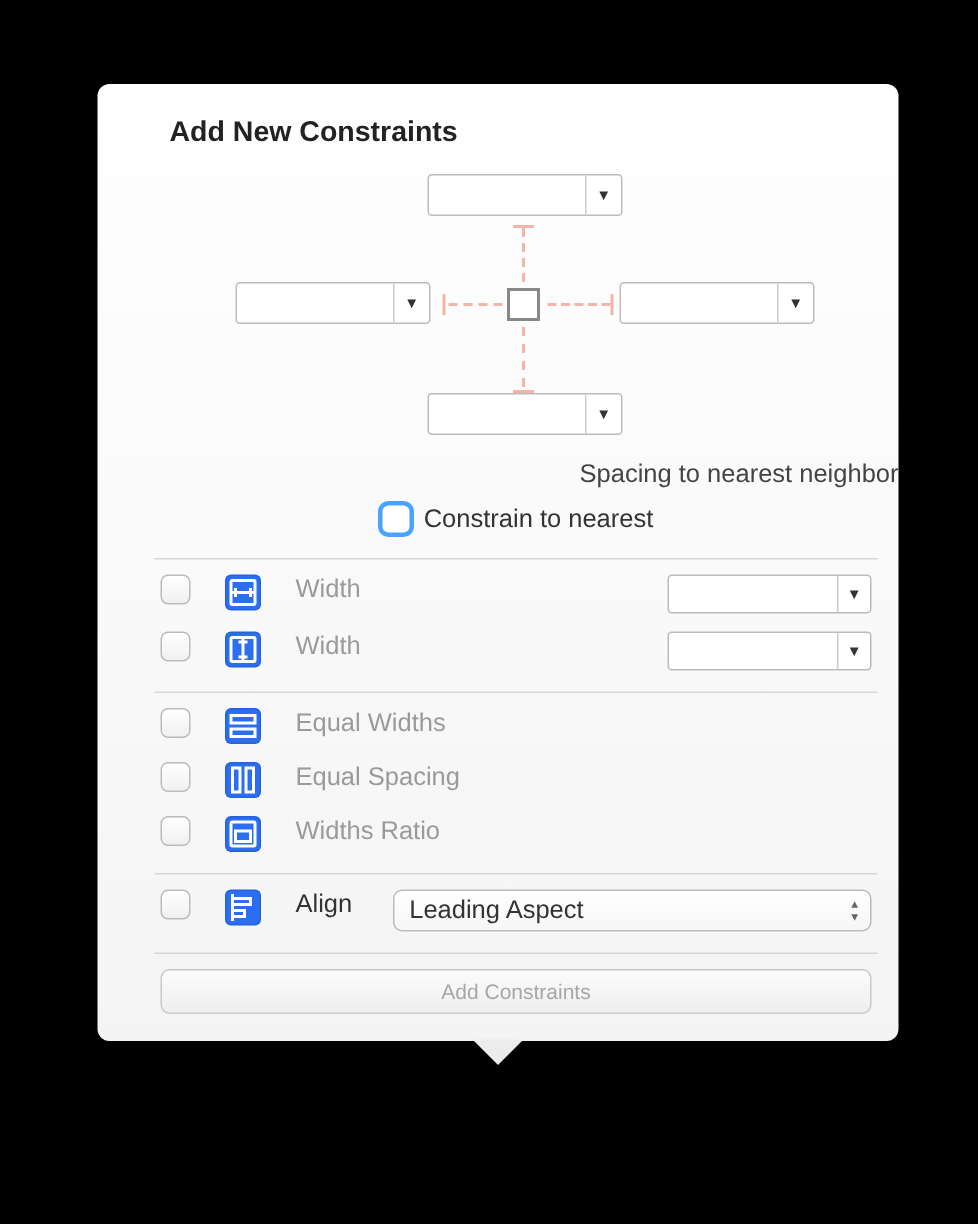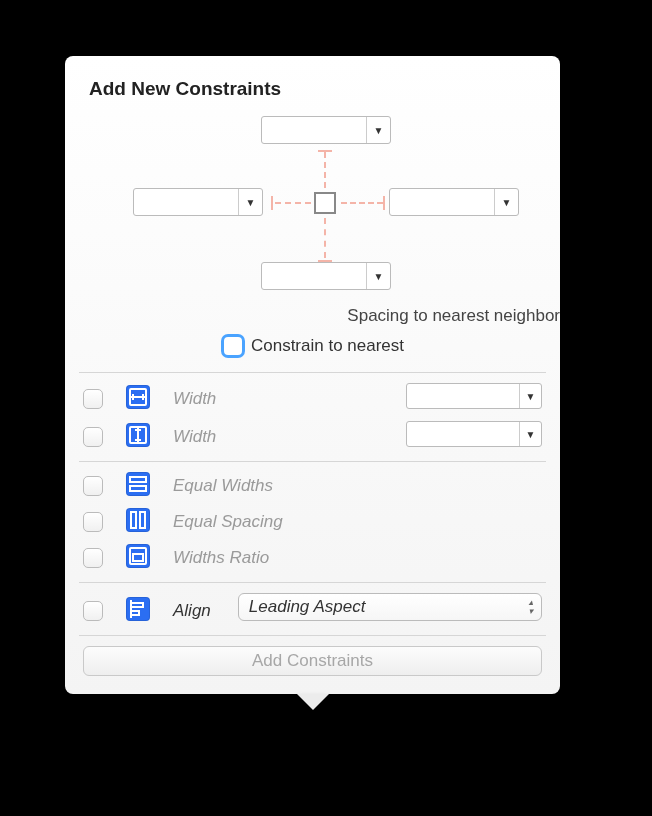--- a/index.html
+++ b/index.html
@@ -9,25 +9,26 @@
     height: 816px;
     font-family: -apple-system, "Helvetica Neue", Arial, sans-serif;
     font-size: 17px;
     color: #333;
     position: relative;
   }
   .popover {
     position: absolute;
     top: 56px;
     left: 65px;
-    width: 495px;
+    width: 534px;
     background: linear-gradient(#fff, #f4f4f4);
     border-radius: 8px;
     box-shadow: 0 12px 40px rgba(0,0,0,0.5);
     padding-bottom: 8px;
+    padding-left: 24px;
   }
   .popover:after {
     content: "";
     position: absolute;
     bottom: -16px;
     left: 50%;
     margin-left: -16px;
     width: 0; height: 0;
     border-left: 16px solid transparent;
     border-right: 16px solid transparent;
@@ -125,24 +126,23 @@
     border-radius: 7px;
     background: #fff;
   }
   .section-divider {
     border: none;
     border-top: 1px solid #d6d6d6;
     margin: 0 14px;
   }
   .row {
     display: flex;
-    align-items: flex-end;
+    align-items: flex-start;
     padding: 6px 18px;
     gap: 23px;
-    font-style: italic;
   }
   .checkbox {
     width: 20px; height: 20px;
     border: 1px solid #bbb;
     border-radius: 5px;
     background: linear-gradient(#fff,#f0f0f0);
     flex-shrink: 0;
   }
   .blue-icon {
     width: 24px; height: 24px;
@@ -199,21 +199,21 @@
   .add-button {
     margin: 10px 18px 10px 18px;
     height: 30px;
     border: 1px solid #c9c9c9;
     border-radius: 6px;
     background: linear-gradient(#fcfcfc,#eeeeee);
     display: flex;
     align-items: center;
     justify-content: center;
     color: #a7a7a7;
-    font-size: 17px;
+    font-size: 14px;
   }
   .gap-top { margin-top: 4px; }
 </style>
 </head>
 <body>
 
 <div class="popover">
   <div class="title">Add New Constraints</div>
 
   <div class="spacing-area">

